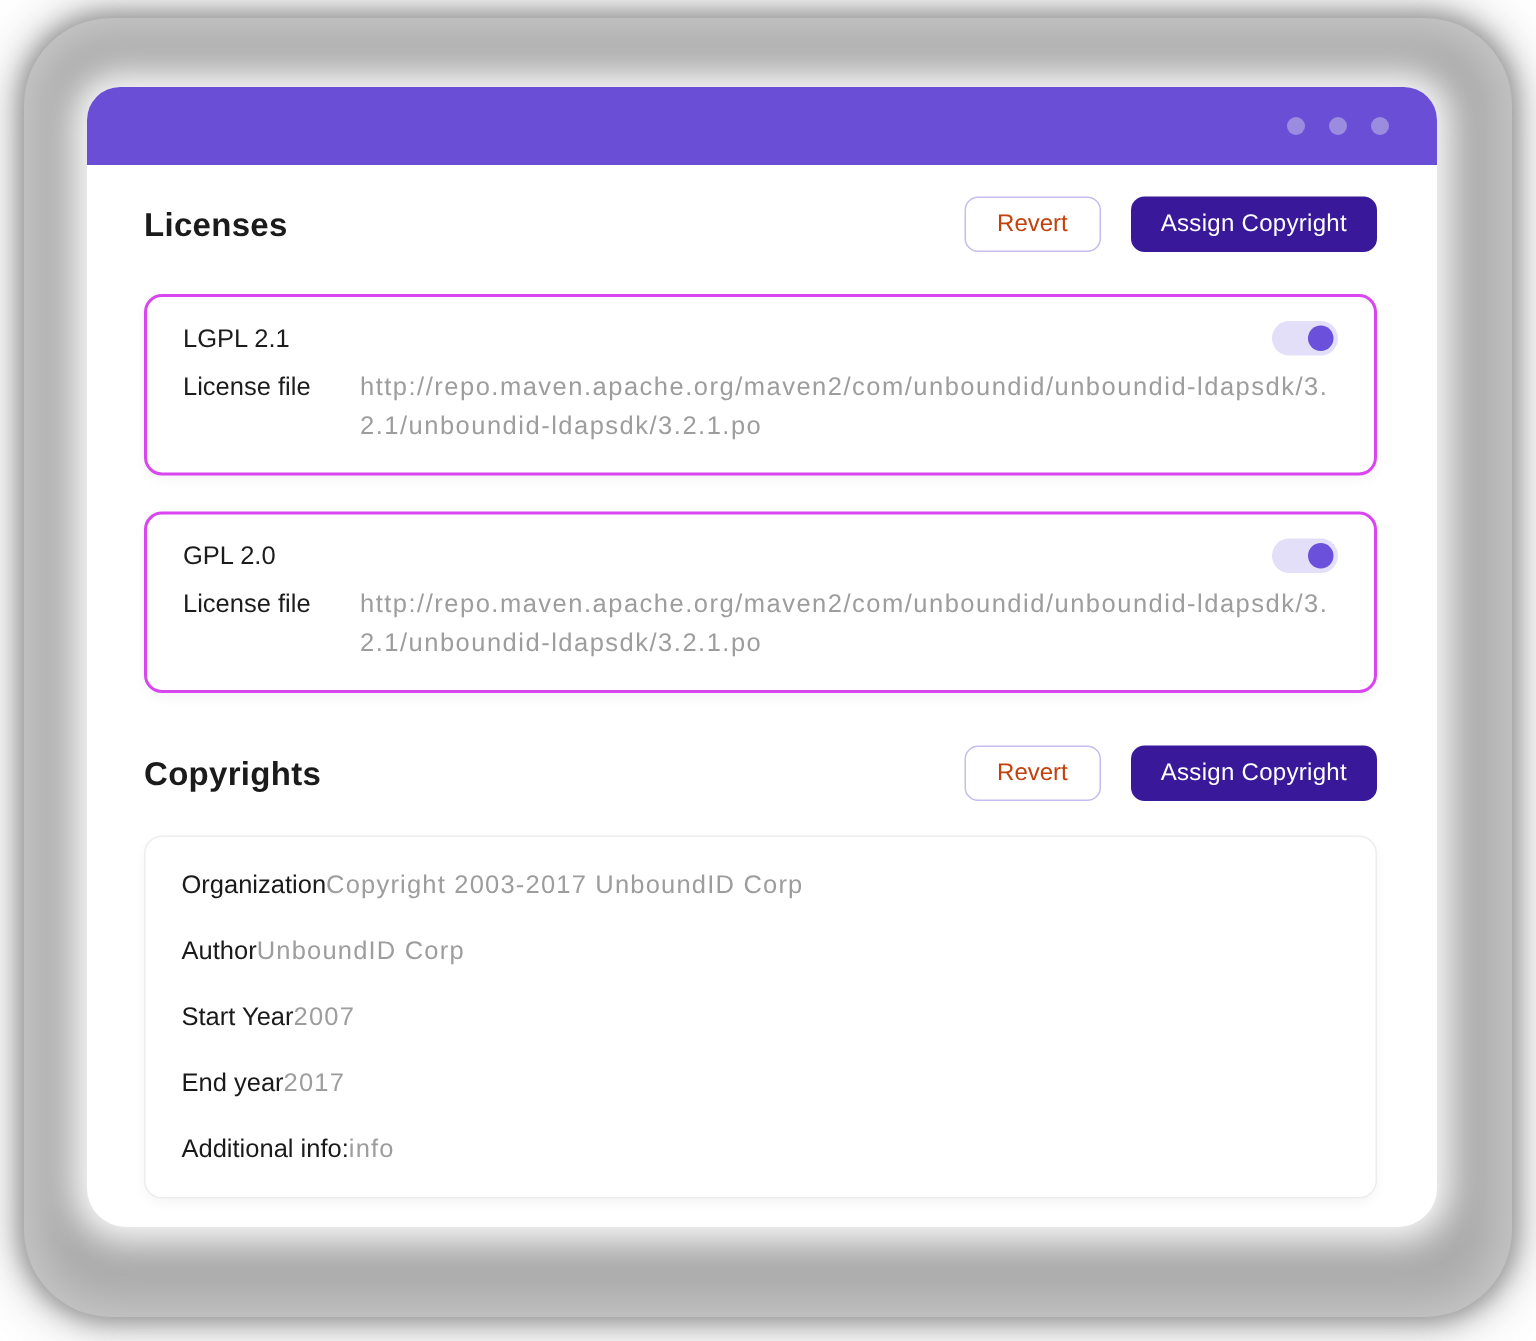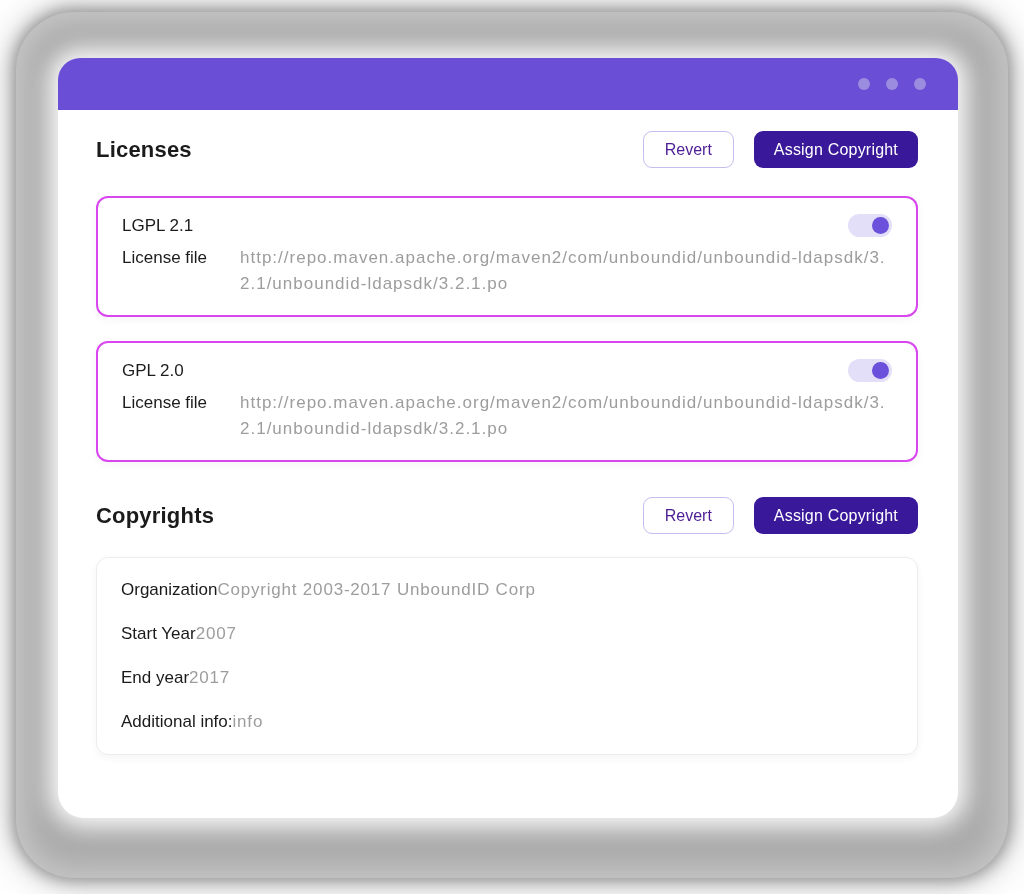--- a/index.html
+++ b/index.html
@@ -34,21 +34,21 @@
   .content { padding: 0 40px 0 38px; }
 
   .section-header { display: flex; align-items: center; height: 37px; }
   .section-header.first { margin-top: 21px; }
   .section-header.second { margin-top: 35px; }
   .section-title { font-size: 22px; font-weight: 700; color: #1b1b1b; letter-spacing: 0.2px; }
 
   .btn { height: 37px; border-radius: 9px; font-size: 16px; cursor: pointer;
          font-family: "Liberation Sans", sans-serif; display: inline-flex; align-items: center; }
   .btn-outline { margin-left: auto; background: #ffffff; border: 1.5px solid #c8bbee;
-                 color: #4c1d95; padding: 0 21px; }
+                 color: #c2410c; padding: 0 21px; }
   .btn-solid { margin-left: 20px; background: #39199a; border: none; color: #ffffff;
                padding: 0 20px; font-weight: 500; letter-spacing: 0.2px; }
 
   .license-card {
     border: 2px solid #d946ef; border-radius: 12px; background: #ffffff;
     box-shadow: 0 3px 8px rgba(0,0,0,0.045);
     padding: 16px 24px 18px 24px;
   }
   .license-card.c1 { margin-top: 28px; }
   .license-card.c2 { margin-top: 24px; }
@@ -129,20 +129,24 @@
         <button class="btn btn-outline">Revert</button>
         <button class="btn btn-solid">Assign Copyright</button>
       </div>
 
       <div class="kv-card">
         <div class="kv-row">
           <div class="kv-label">Organization</div>
           <div class="kv-value">Copyright 2003-2017 UnboundID Corp</div>
         </div>
         <div class="kv-row">
+          <div class="kv-label">Author</div>
+          <div class="kv-value">UnboundID Corp</div>
+        </div>
+        <div class="kv-row">
           <div class="kv-label">Start Year</div>
           <div class="kv-value">2007</div>
         </div>
         <div class="kv-row">
           <div class="kv-label">End year</div>
           <div class="kv-value">2017</div>
         </div>
         <div class="kv-row">
           <div class="kv-label">Additional info:</div>
           <div class="kv-value">info</div>

